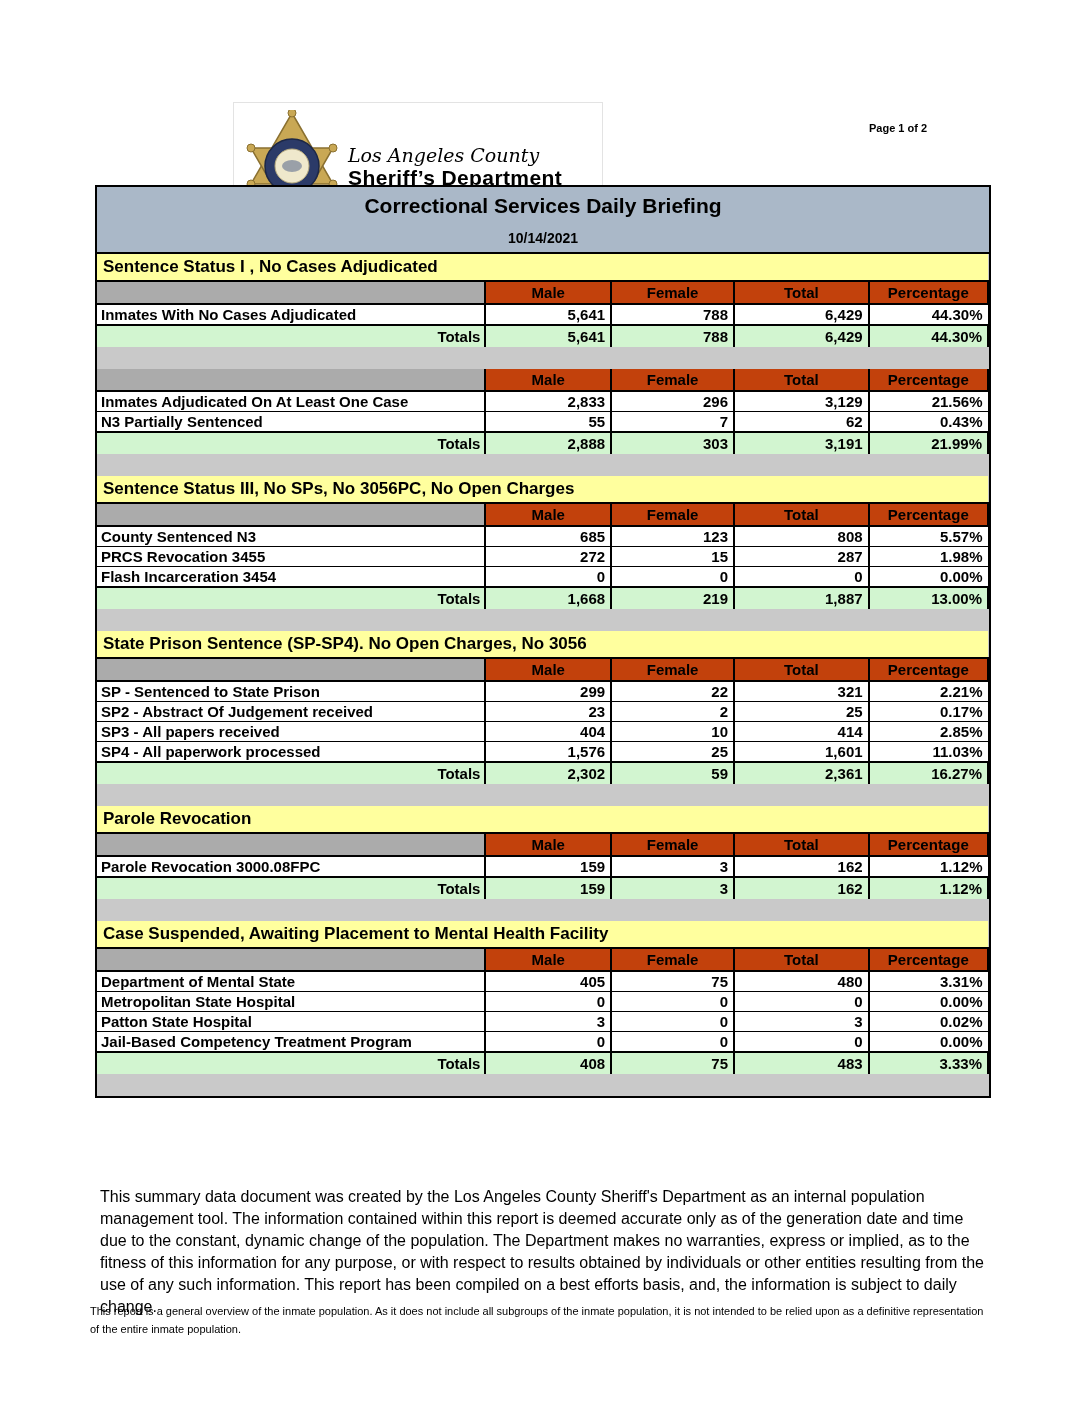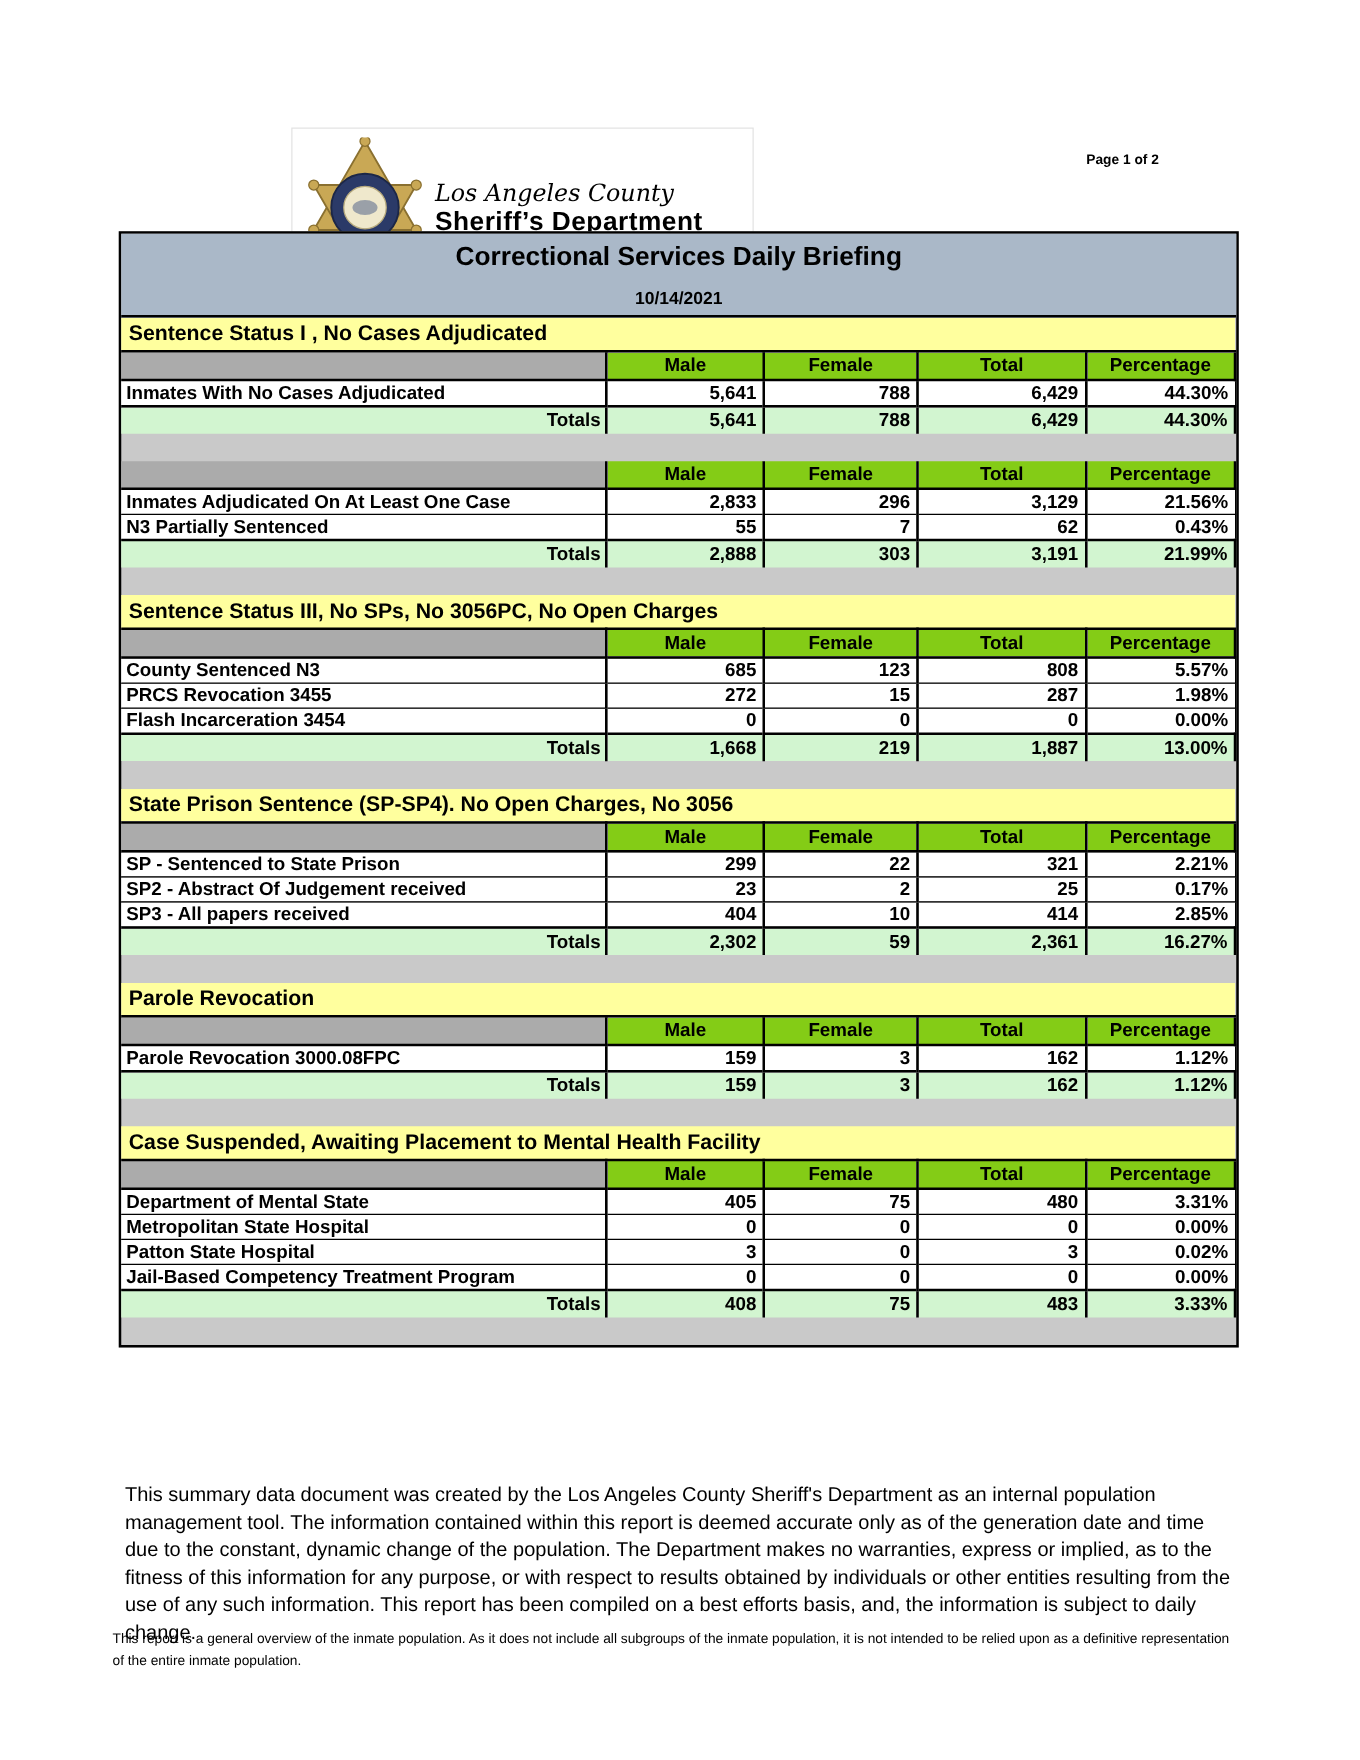--- a/index.html
+++ b/index.html
@@ -27,21 +27,21 @@
   .doc-title{font-size:21px;font-weight:bold;line-height:24px;}
   .doc-date{font-size:14px;font-weight:bold;line-height:18px;margin-top:11px;}
 
   table.sec-table{width:100%;border-collapse:collapse;table-layout:fixed;margin:0 0 22px 0;}
   table.grand-table{width:100%;border-collapse:collapse;table-layout:fixed;margin:0;}
   td{font-weight:bold;overflow:hidden;white-space:nowrap;}
 
   .sec-hdr{background:#ffff9e;font-size:17px;padding:3px 6px;line-height:20px;
            border-bottom:2px solid #000;}
   .col-blank{background:#ababab;border-right:2px solid #000;border-bottom:2px solid #000;}
-  .col-hdr{background:#84cc16;text-align:center;font-size:15px;padding:2px 0;line-height:17px;
+  .col-hdr{background:#c2410c;text-align:center;font-size:15px;padding:2px 0;line-height:17px;
            border:2px solid #000;border-top:none;}
   .lbl{background:#fff;font-size:15px;padding:1px 4px;line-height:17px;
        border-right:2px solid #000;border-bottom:1.5px solid #000;}
   .num{background:#fff;font-size:15px;text-align:right;padding:1px 5px;line-height:17px;
        border:1.5px solid #000;border-left:2px solid #000;}
   .tot-lbl{background:#d2f5d0;font-size:15px;text-align:right;padding:2px 4px;line-height:17px;
        border-right:2px solid #000;border-top:2px solid #000;}
   .tot-num{background:#d2f5d0;font-size:15px;text-align:right;padding:2px 5px;line-height:17px;
        border:2px solid #000;border-bottom:none;}
   .grand-lbl{background:#ffff00;font-size:18px;text-align:right;padding:3px 6px;line-height:21px;
@@ -245,20 +245,27 @@
             <td class="num">0.17%</td>
           </tr>
           <tr>
             <td class="lbl">SP3 - All papers received</td>
             <td class="num">404</td>
             <td class="num">10</td>
             <td class="num">414</td>
             <td class="num">2.85%</td>
           </tr>
           <tr>
+            <td class="lbl">SP4 - All paperwork processed</td>
+            <td class="num">1,576</td>
+            <td class="num">25</td>
+            <td class="num">1,601</td>
+            <td class="num">11.03%</td>
+          </tr>
+          <tr>
             <td class="tot-lbl">Totals</td>
             <td class="tot-num">2,302</td>
             <td class="tot-num">59</td>
             <td class="tot-num">2,361</td>
             <td class="tot-num">16.27%</td>
           </tr>
         </tbody>
       </table>
       <table class="sec-table">
         <colgroup>

